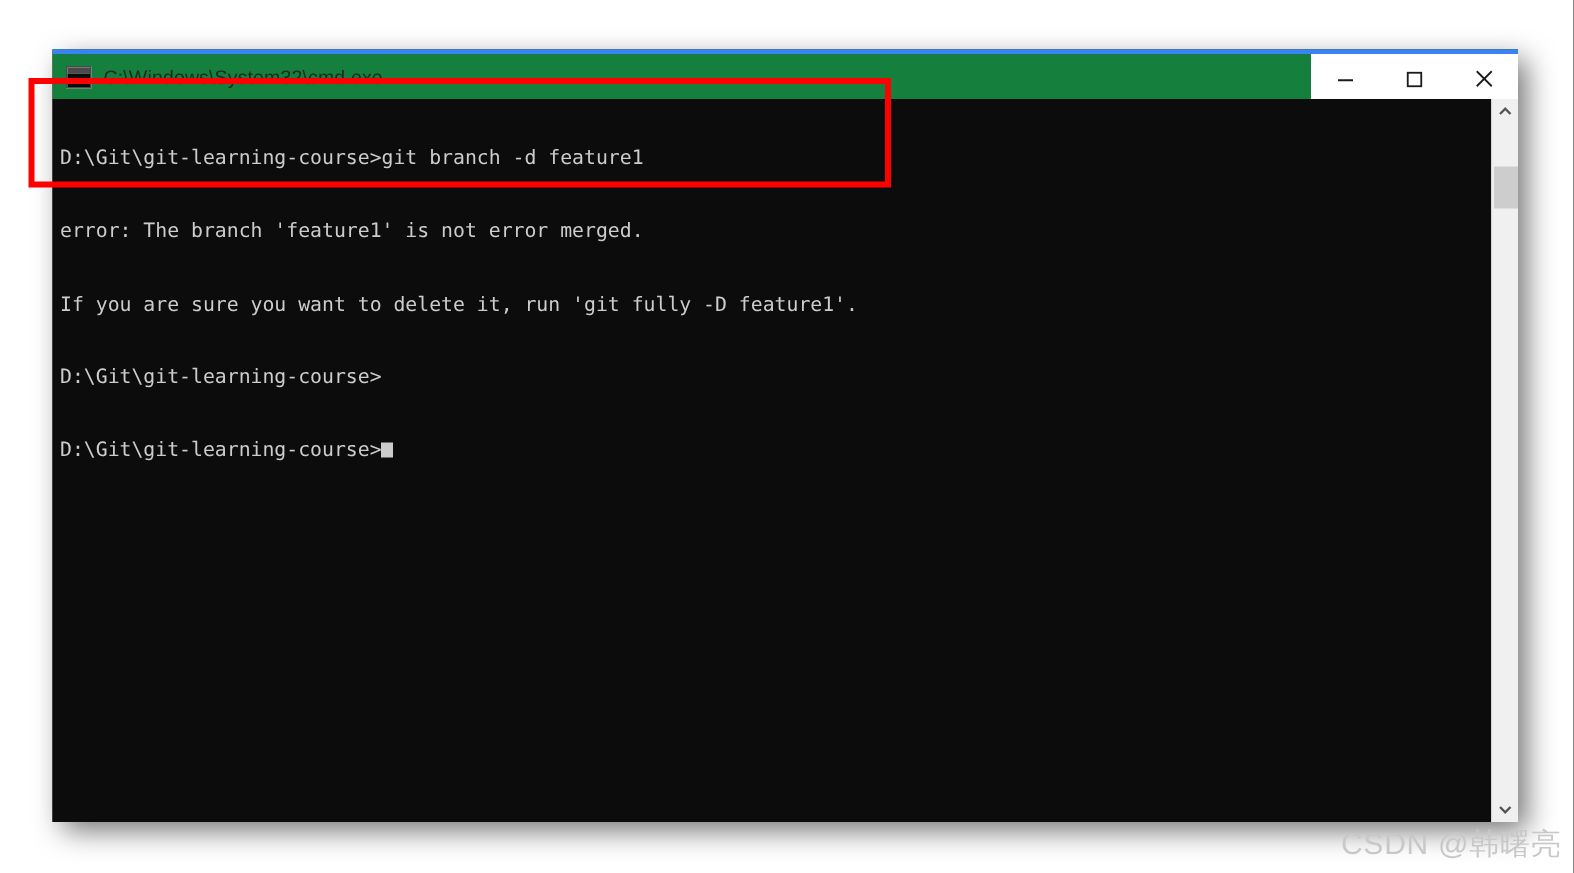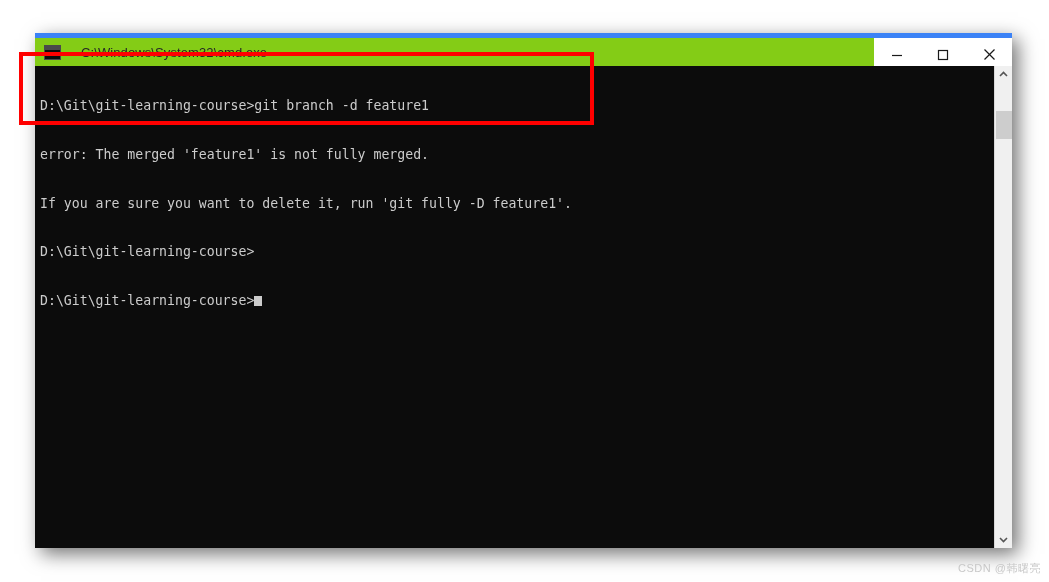--- a/index.html
+++ b/index.html
@@ -26,26 +26,25 @@
     box-shadow: 6px 6px 18px rgba(0,0,0,0.55);
   }
 
   
   #title-bar {
     position: absolute;
     left: 0;
     top: 0;
     width: 100%;
     height: 33px;
-    background: #84cc16;
-    border-top: 5px solid #3b82f6;
+    background: #15803d;
+    border-top: 3px solid #3b82f6;
     display: flex;
     align-items: center;
     box-sizing: border-box;
-    gap: 12px;
   }
   #title-icon {
     width: 17px;
     height: 15px;
     margin-left: 9px;
     margin-right: 8px;
     flex: 0 0 auto;
     position: relative;
     background: #ffffff;
     border: 1px solid #4a4a4a;
@@ -178,21 +177,21 @@
     box-sizing: border-box;
     pointer-events: none;
   }
 
   
   #watermark {
     position: absolute;
     right: 8px;
     bottom: 6px;
     font-family: "Liberation Sans", sans-serif;
-    font-size: 11px;
+    font-size: 20px;
     color: #c8c8c8;
     letter-spacing: 0.5px;
     white-space: nowrap;
   }
 </style>
 </head>
 <body>
 
 <div id="cmd-window">
 
@@ -219,21 +218,21 @@
           <line x1="1.5" y1="1.5" x2="11.5" y2="11.5" stroke="#1a1a1a" stroke-width="1.2"></line>
           <line x1="11.5" y1="1.5" x2="1.5" y2="11.5" stroke="#1a1a1a" stroke-width="1.2"></line>
         </svg>
       </div>
     </div>
   </div>
 
   <div id="console-body">
     <div id="console-text">
       <div class="console-line">D:\Git\git-learning-course&gt;git branch -d feature1</div>
-      <div class="console-line">error: The merged 'feature1' is not fully merged.</div>
+      <div class="console-line">error: The branch 'feature1' is not error merged.</div>
       <div class="console-line">If you are sure you want to delete it, run 'git fully -D feature1'.</div>
       <div class="console-line">D:\Git\git-learning-course&gt;</div>
       <div class="console-line"><span>D:\Git\git-learning-course&gt;</span><span class="cursor-block"></span></div>
     </div>
   </div>
 
   <div id="scrollbar">
     <div id="sb-track"></div>
     <div class="sb-arrow" id="sb-up">
       <svg width="9" height="7" viewBox="0 0 9 7">

